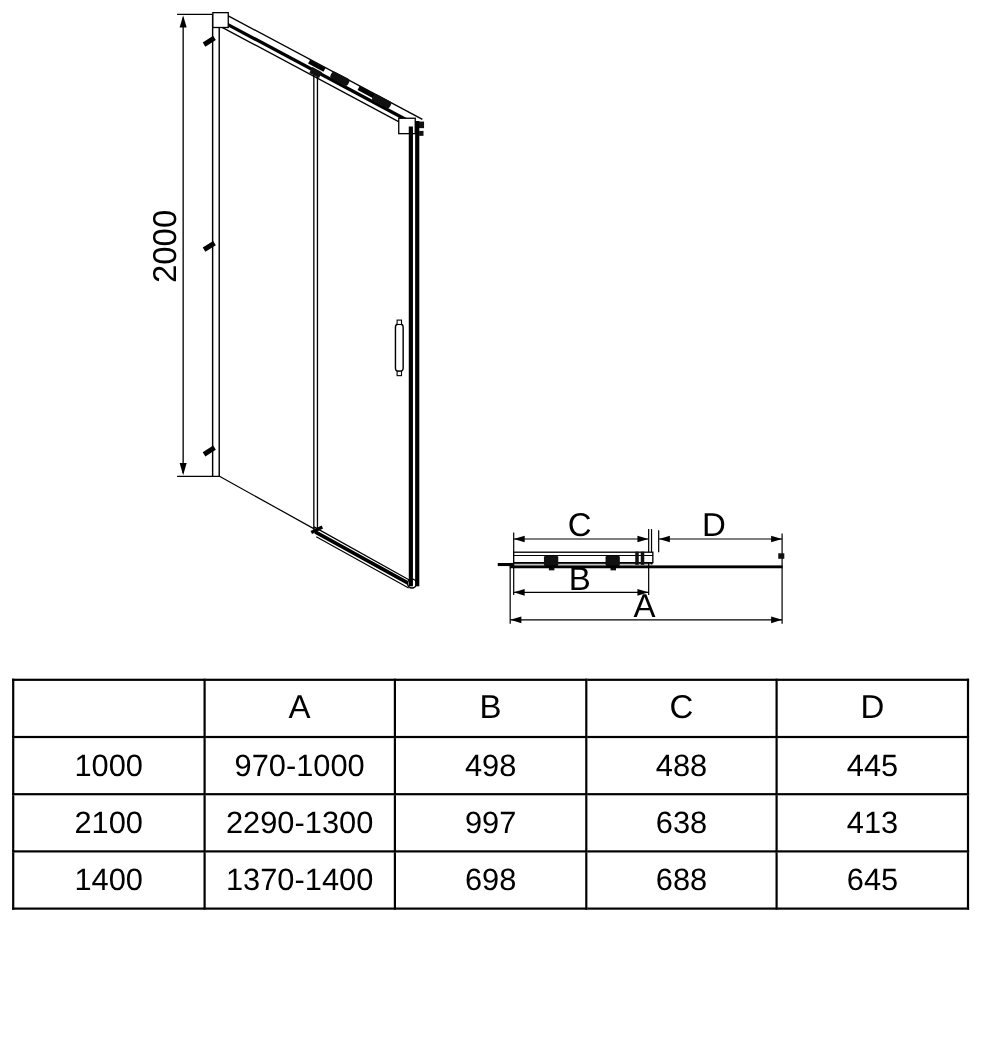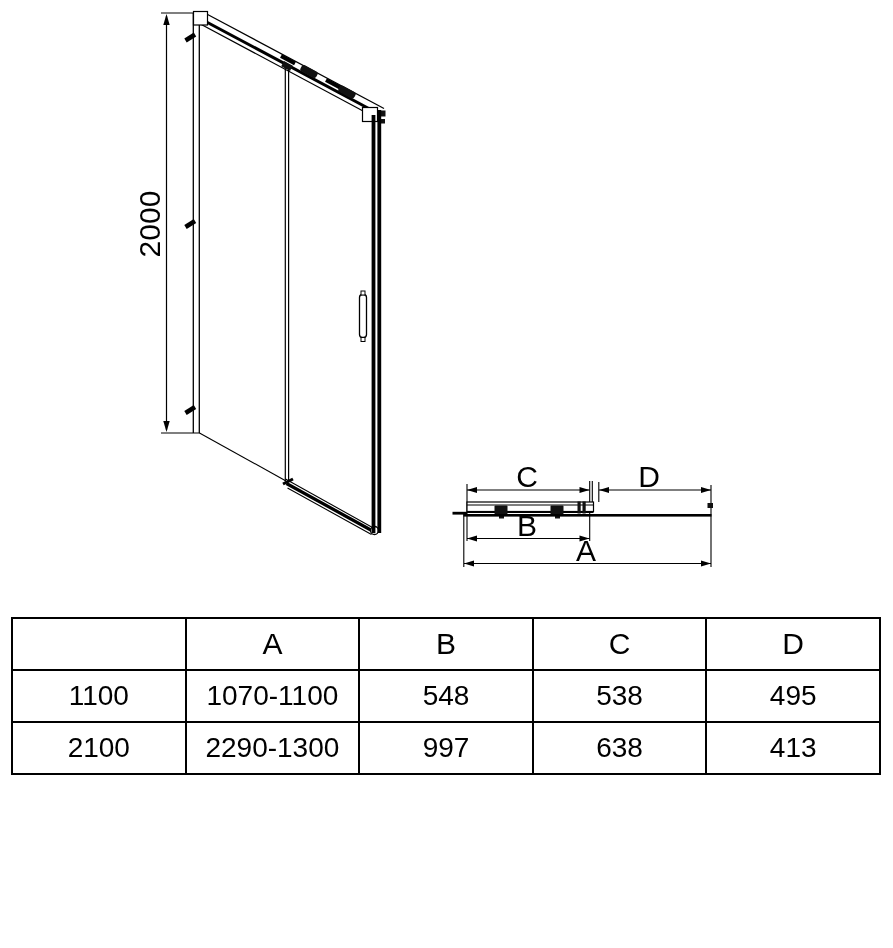--- a/index.html
+++ b/index.html
@@ -143,29 +143,36 @@
   <table class="spec">
     <tbody>
       <tr>
         <th></th>
         <th>A</th>
         <th>B</th>
         <th>C</th>
         <th>D</th>
       </tr>
       <tr>
-        <td>1100</td>
-        <td>1070-1100</td>
-        <td>548</td>
-        <td>538</td>
-        <td>495</td>
+        <td>1000</td>
+        <td>970-1000</td>
+        <td>498</td>
+        <td>488</td>
+        <td>445</td>
       </tr>
       <tr>
         <td>2100</td>
         <td>2290-1300</td>
         <td>997</td>
         <td>638</td>
         <td>413</td>
       </tr>
+      <tr>
+        <td>1400</td>
+        <td>1370-1400</td>
+        <td>698</td>
+        <td>688</td>
+        <td>645</td>
+      </tr>
     </tbody>
   </table>
 
 </div>
 
 </body></html>

